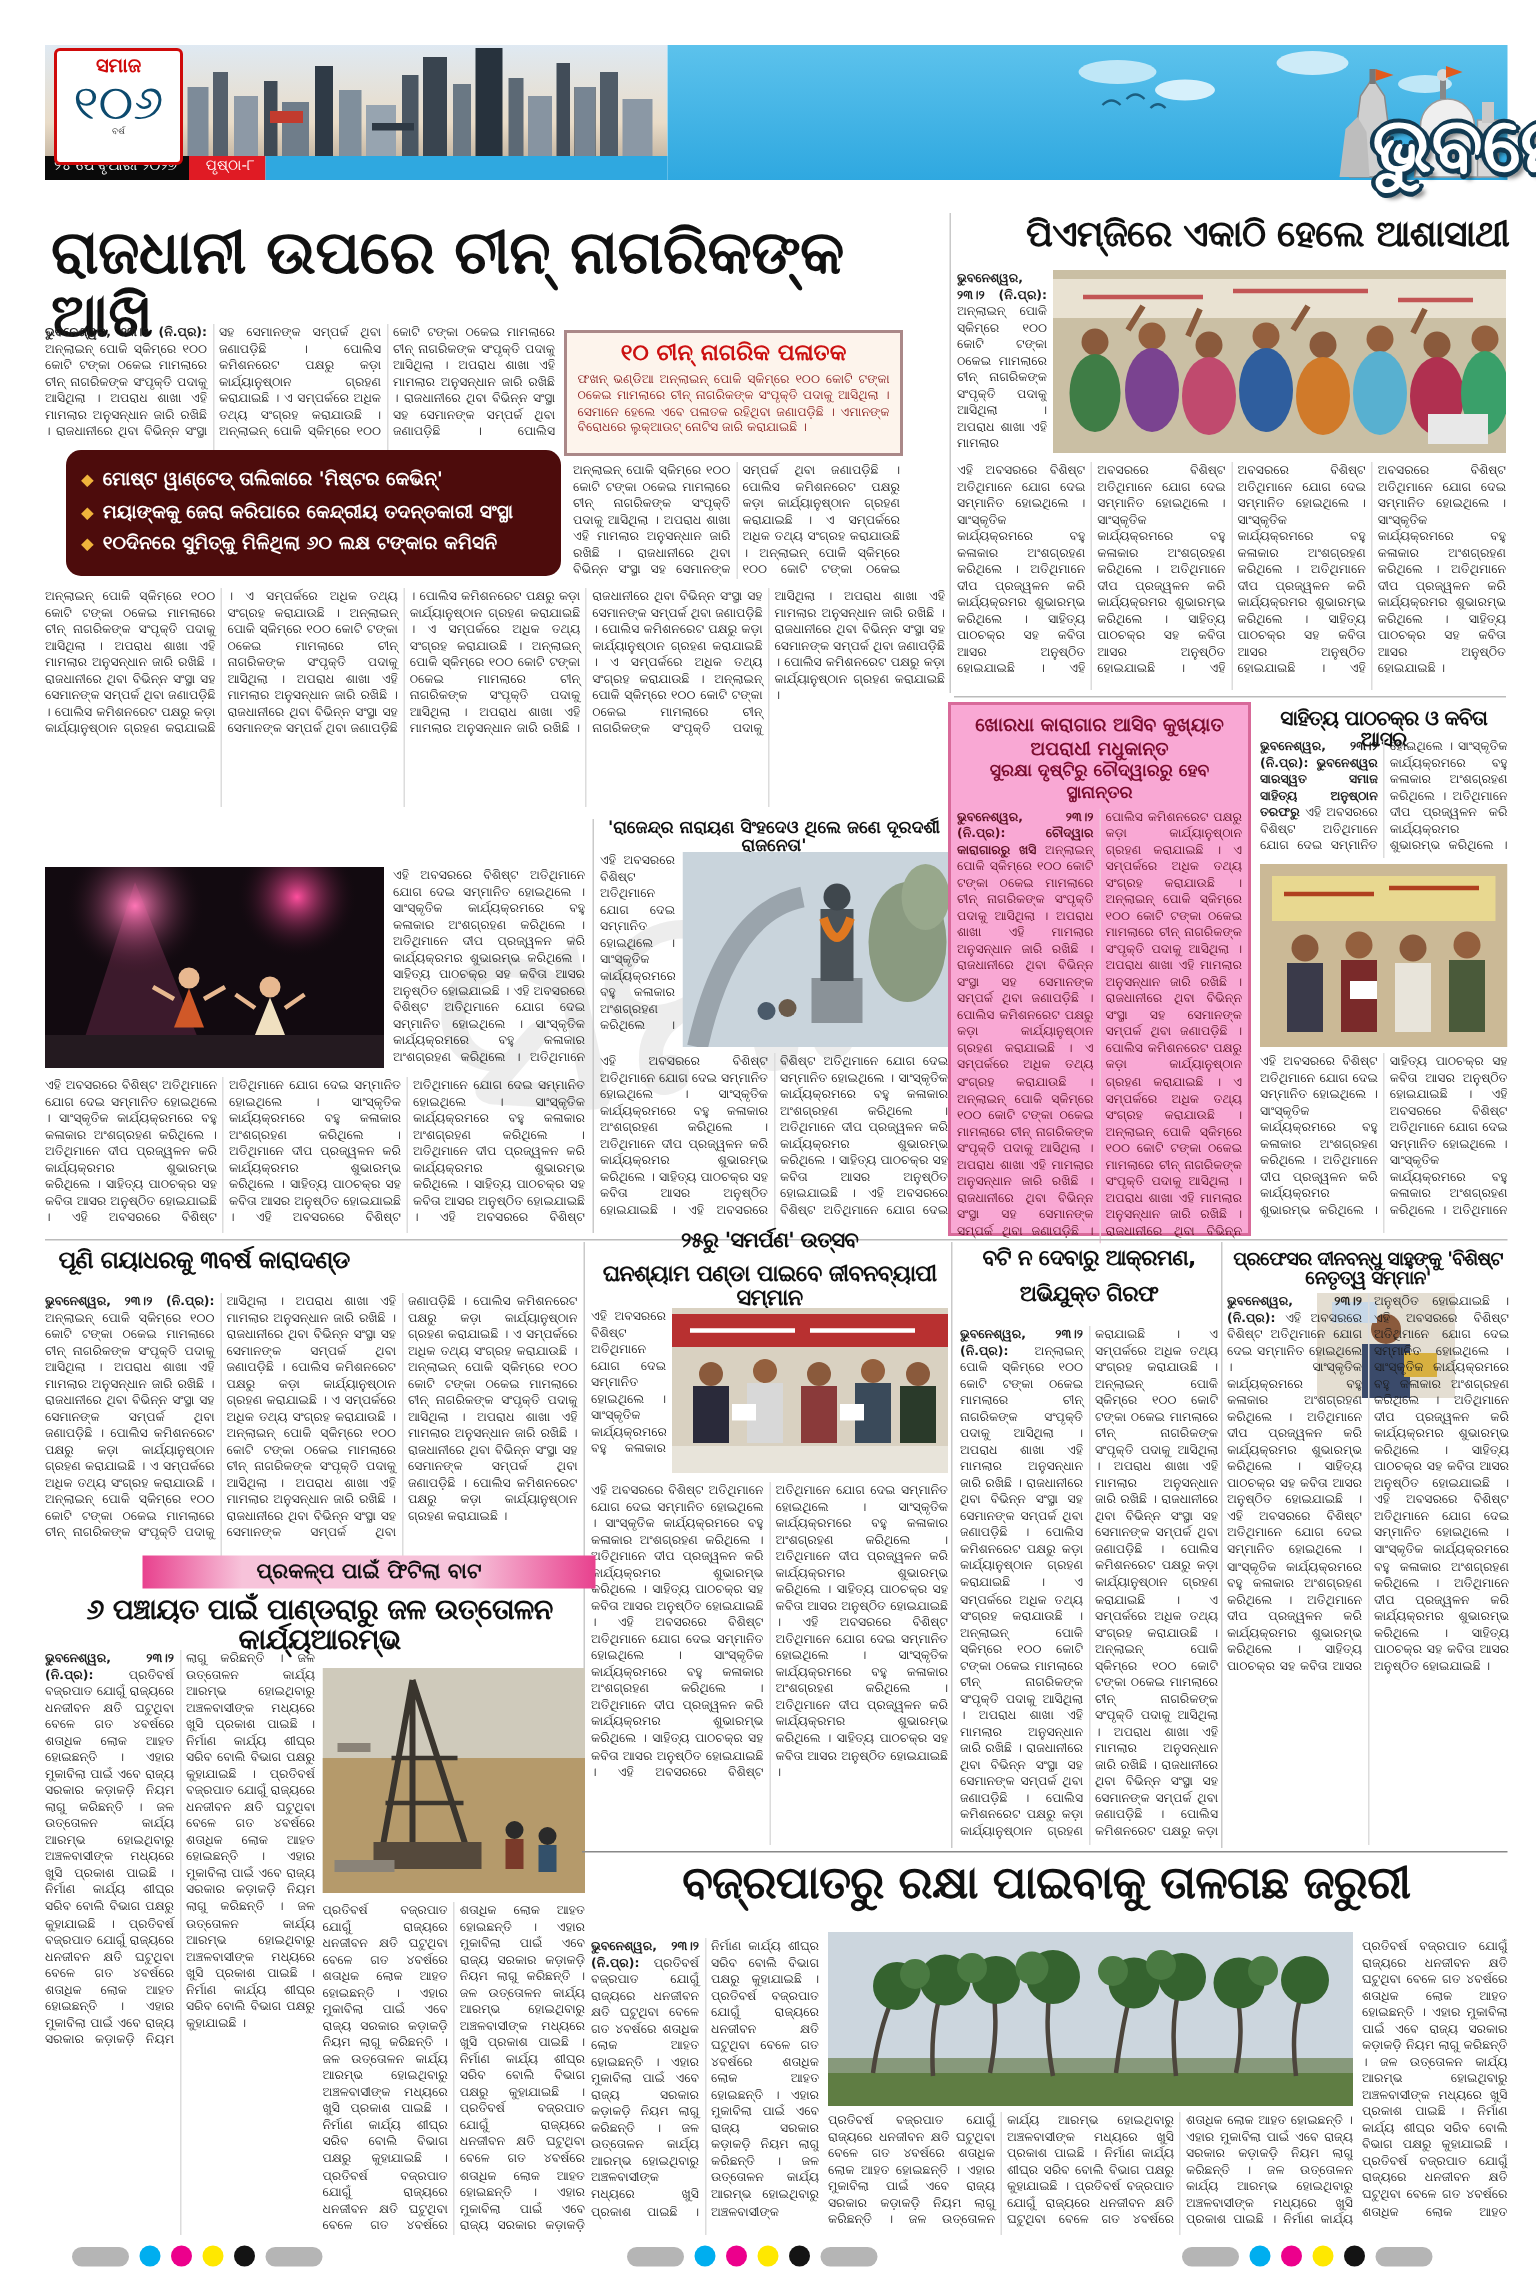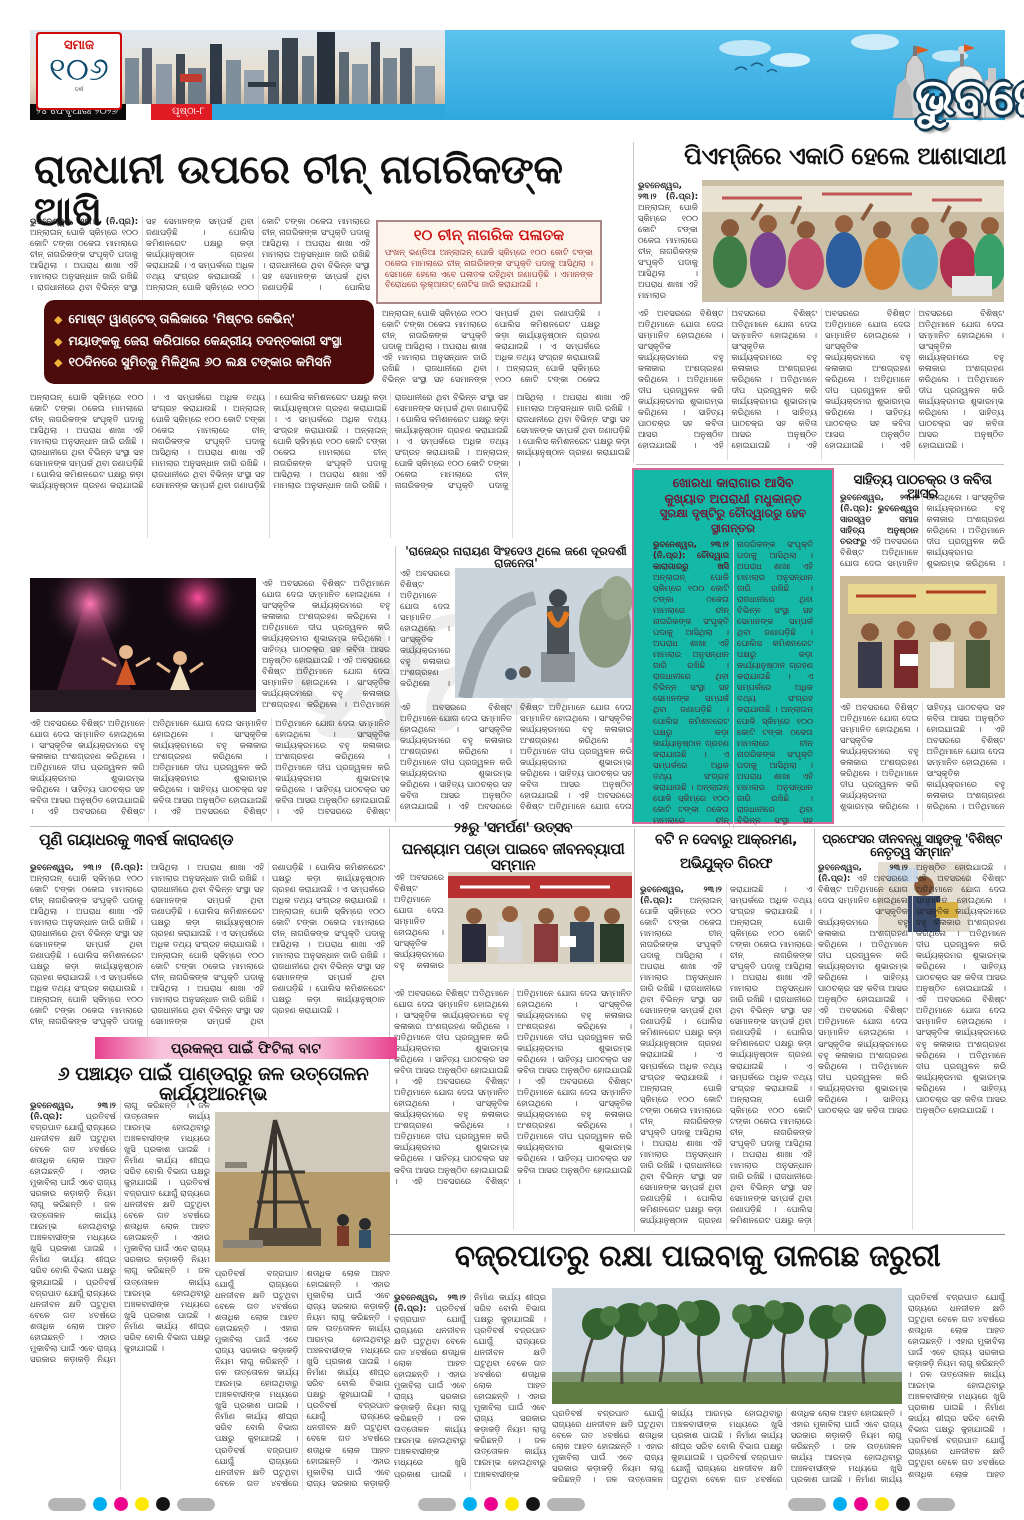--- a/index.html
+++ b/index.html
@@ -16,35 +16,35 @@
   
   #logo-box{left:36px;top:32px;width:82px;height:74px;background:#fff;border:2px solid #cf0a0a;
             z-index:5;text-align:center;border-radius:4px;}
   #logo-box .l1{color:#cf0a0a;font-size:13px;font-weight:bold;margin-top:3px;}
   #logo-box .l2{color:#0c4a6e;font-size:32px;font-weight:normal;line-height:1;}
   #logo-box .l3{color:#333;font-size:6px;}
   #banner-title{left:470px;top:38px;font-size:50px;font-weight:bold;color:#fff;z-index:4;
      text-shadow:-3px 0 #123a52,3px 0 #123a52,0 -3px #123a52,0 3px #123a52,2px 2px #123a52,4px 4px 3px rgba(0,0,0,.45);}
   #date-strip{left:30px;top:104px;width:415px;height:16px;z-index:4;display:flex;}
   #date-strip .d1{background:#0a0a0a;color:#fff;font-size:10px;padding:1px 8px 0 6px;white-space:nowrap;}
-  #date-strip .d2{background:#e01b24;color:#fff;font-size:10px;padding:1px 7px 0 21px;white-space:nowrap;margin-left:25px;}
+  #date-strip .d2{background:#e01b24;color:#fff;font-size:10px;padding:1px 7px 0 11px;white-space:nowrap;}
   #date-strip .d3{background:#2fa8e0;flex:1;}
   
   #bullet-box{left:44px;top:300px;width:330px;height:84px;background:#4d0c0c;border-radius:10px;
       padding:8px 10px;box-sizing:border-box;}
   #bullet-box .b{color:#fff;font-size:12.5px;font-weight:bold;line-height:1.7;white-space:nowrap;}
   #bullet-box .dm{color:#f0b43c;margin-right:6px;font-size:11px;}
   
   #subbox{left:376px;top:220px;width:226px;height:84px;border:2px solid #a88;background:#fdf4ec;
       box-sizing:border-box;padding:4px 7px;}
   #subbox .t{color:#cc1111;font-size:15px;font-weight:bold;text-align:center;margin-bottom:3px;}
   #subbox .bd{color:#8a2020;font-size:8.3px;line-height:1.3;text-align:justify;overflow:hidden;height:46px;}
   
-  #jailbox{left:632px;top:468px;width:202px;height:356px;border:2px solid #d86a9a;background:#14b8a6;
-      box-sizing:border-box;padding:5px 19px;}
+  #jailbox{left:632px;top:468px;width:202px;height:356px;border:2px solid #d86a9a;background:#f9a8d4;
+      box-sizing:border-box;padding:5px 4px;}
   #jailbox .t{color:#7a0c2e;font-size:12.5px;font-weight:bold;text-align:center;line-height:1.25;}
   #jailbox .bd{color:#5a1020;font-size:8.3px;line-height:1.33;text-align:justify;overflow:hidden;
       height:290px;column-count:2;column-gap:8px;column-rule:1px solid #ecc9d8;margin-top:4px;}
   
   #water-kicker{left:95px;top:1037px;width:302px;height:22px;
       background:linear-gradient(90deg,#e8418e,#f7c3da 22%,#f7c3da 72%,#e8418e);
       color:#111;font-size:14px;font-weight:bold;text-align:center;line-height:22px;}
   
   #watermark{left:300px;top:560px;width:380px;height:300px;color:rgba(140,140,140,0.16);
       font-size:170px;font-weight:bold;transform:rotate(-12deg);z-index:0;pointer-events:none;}

